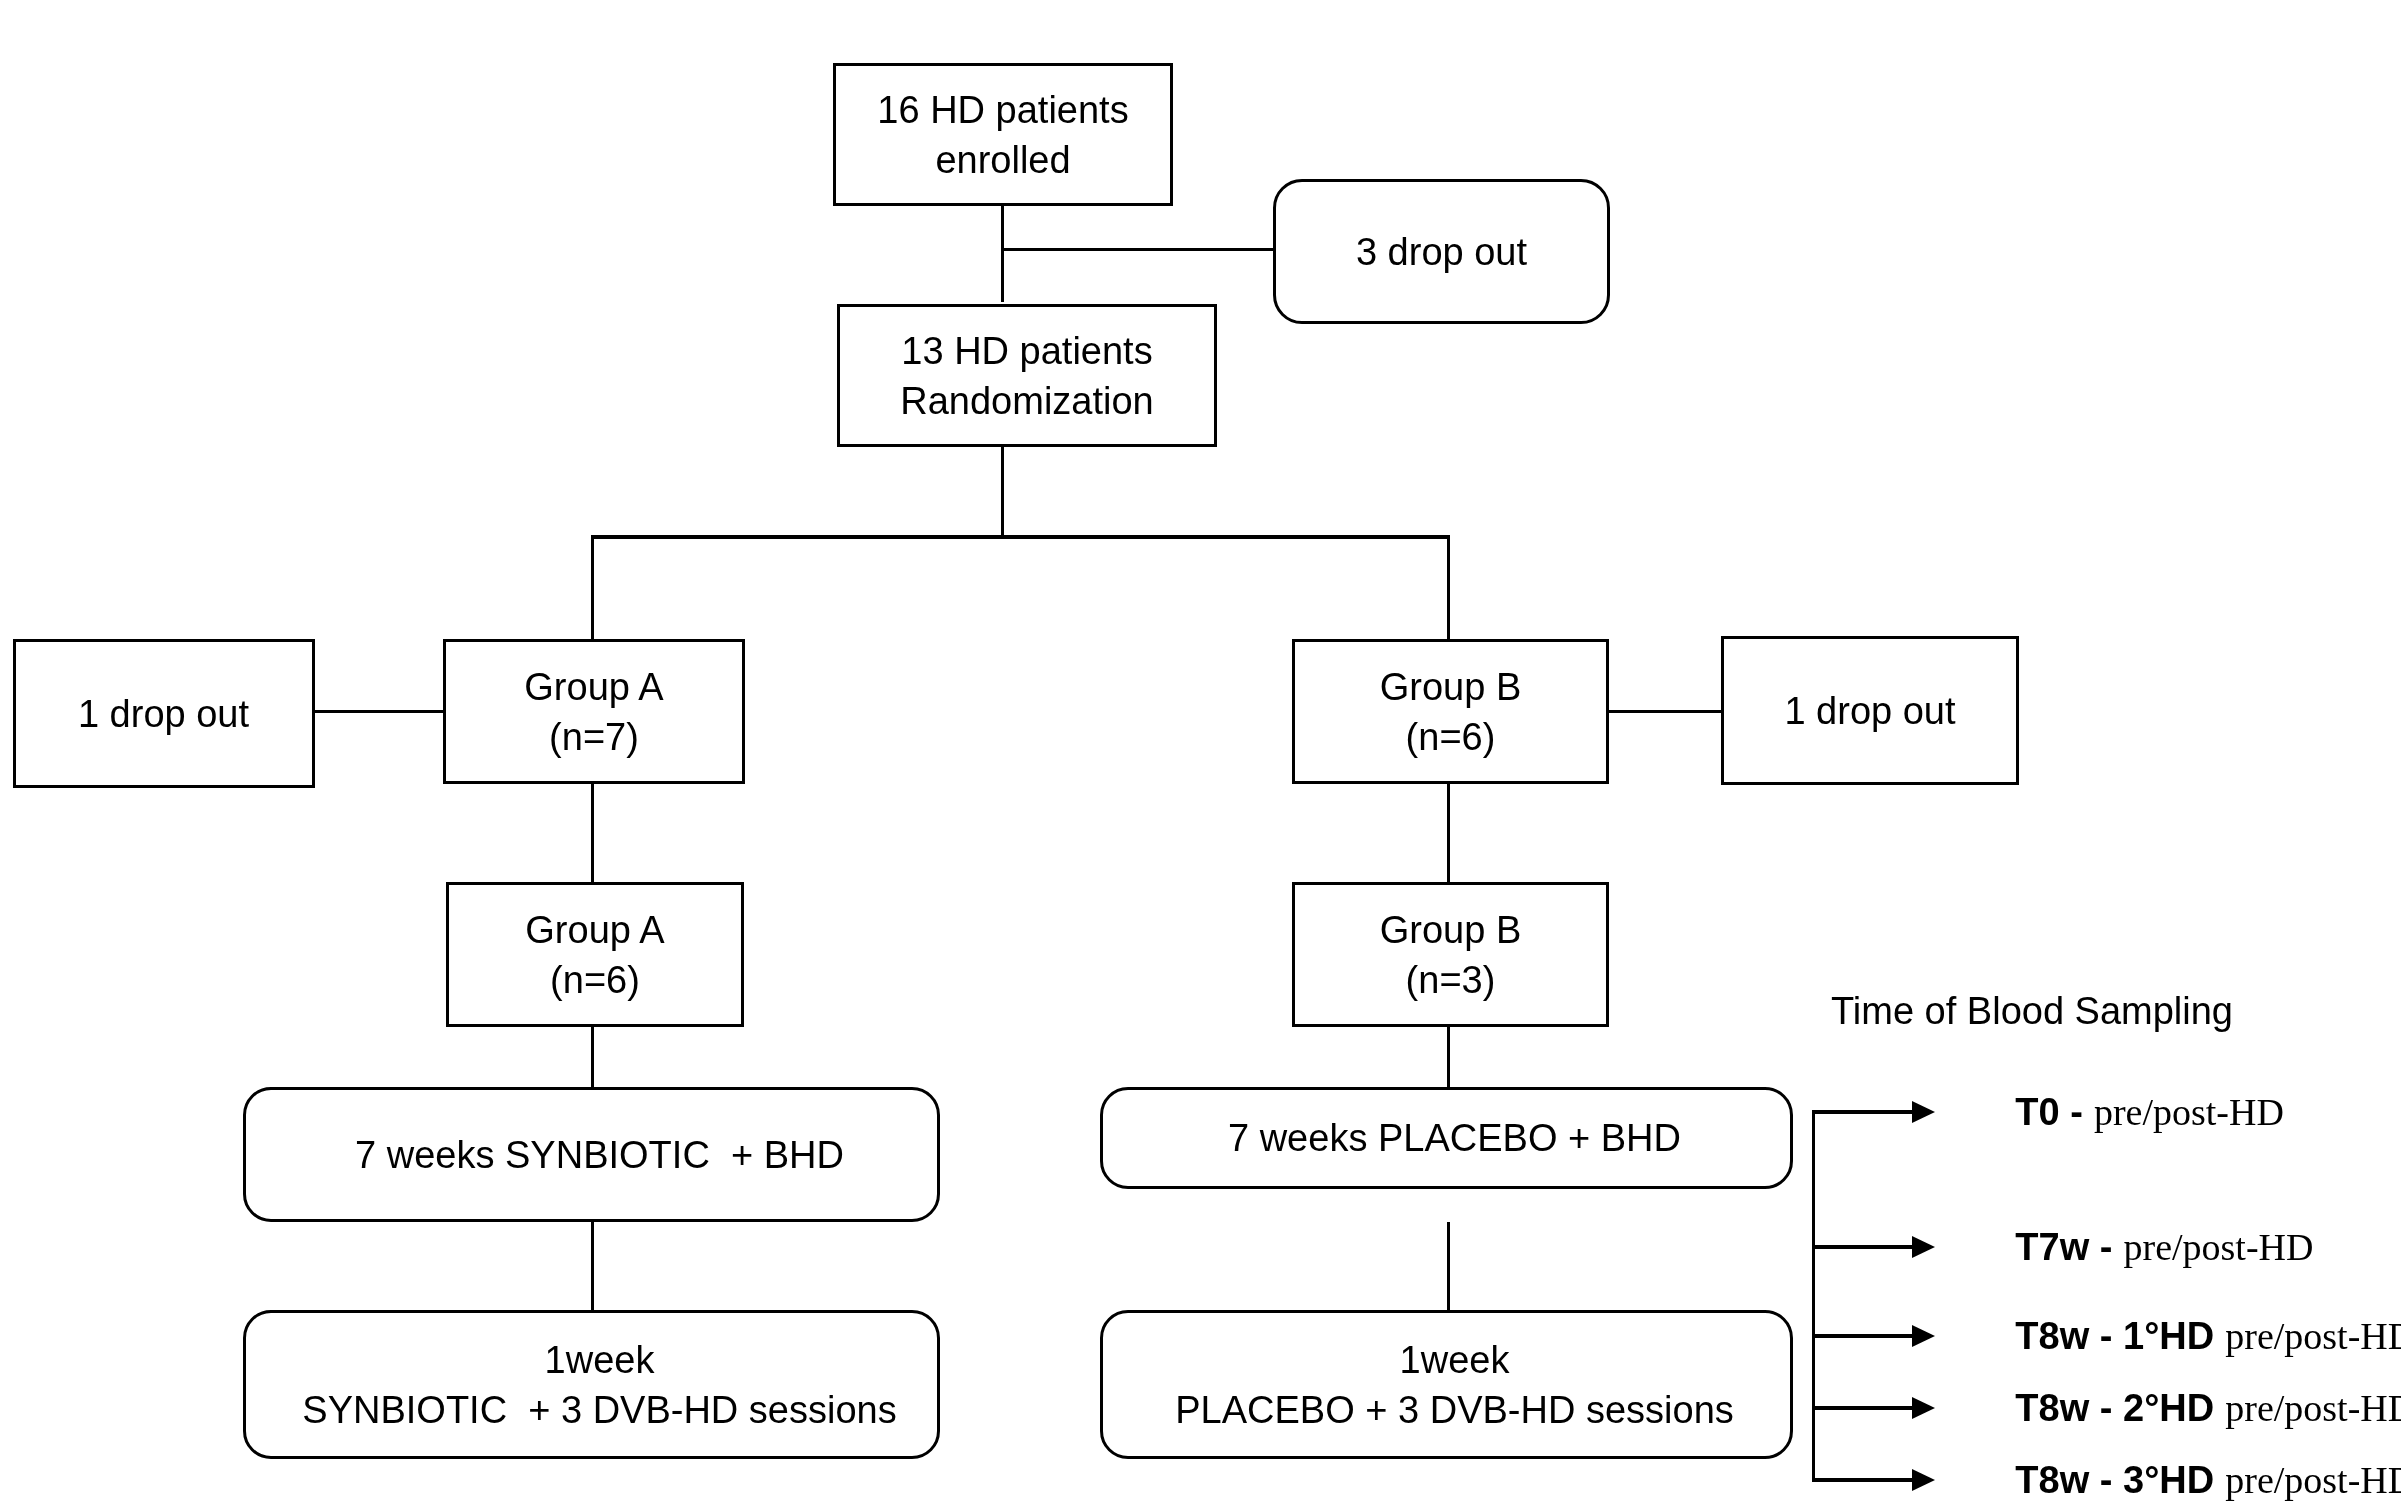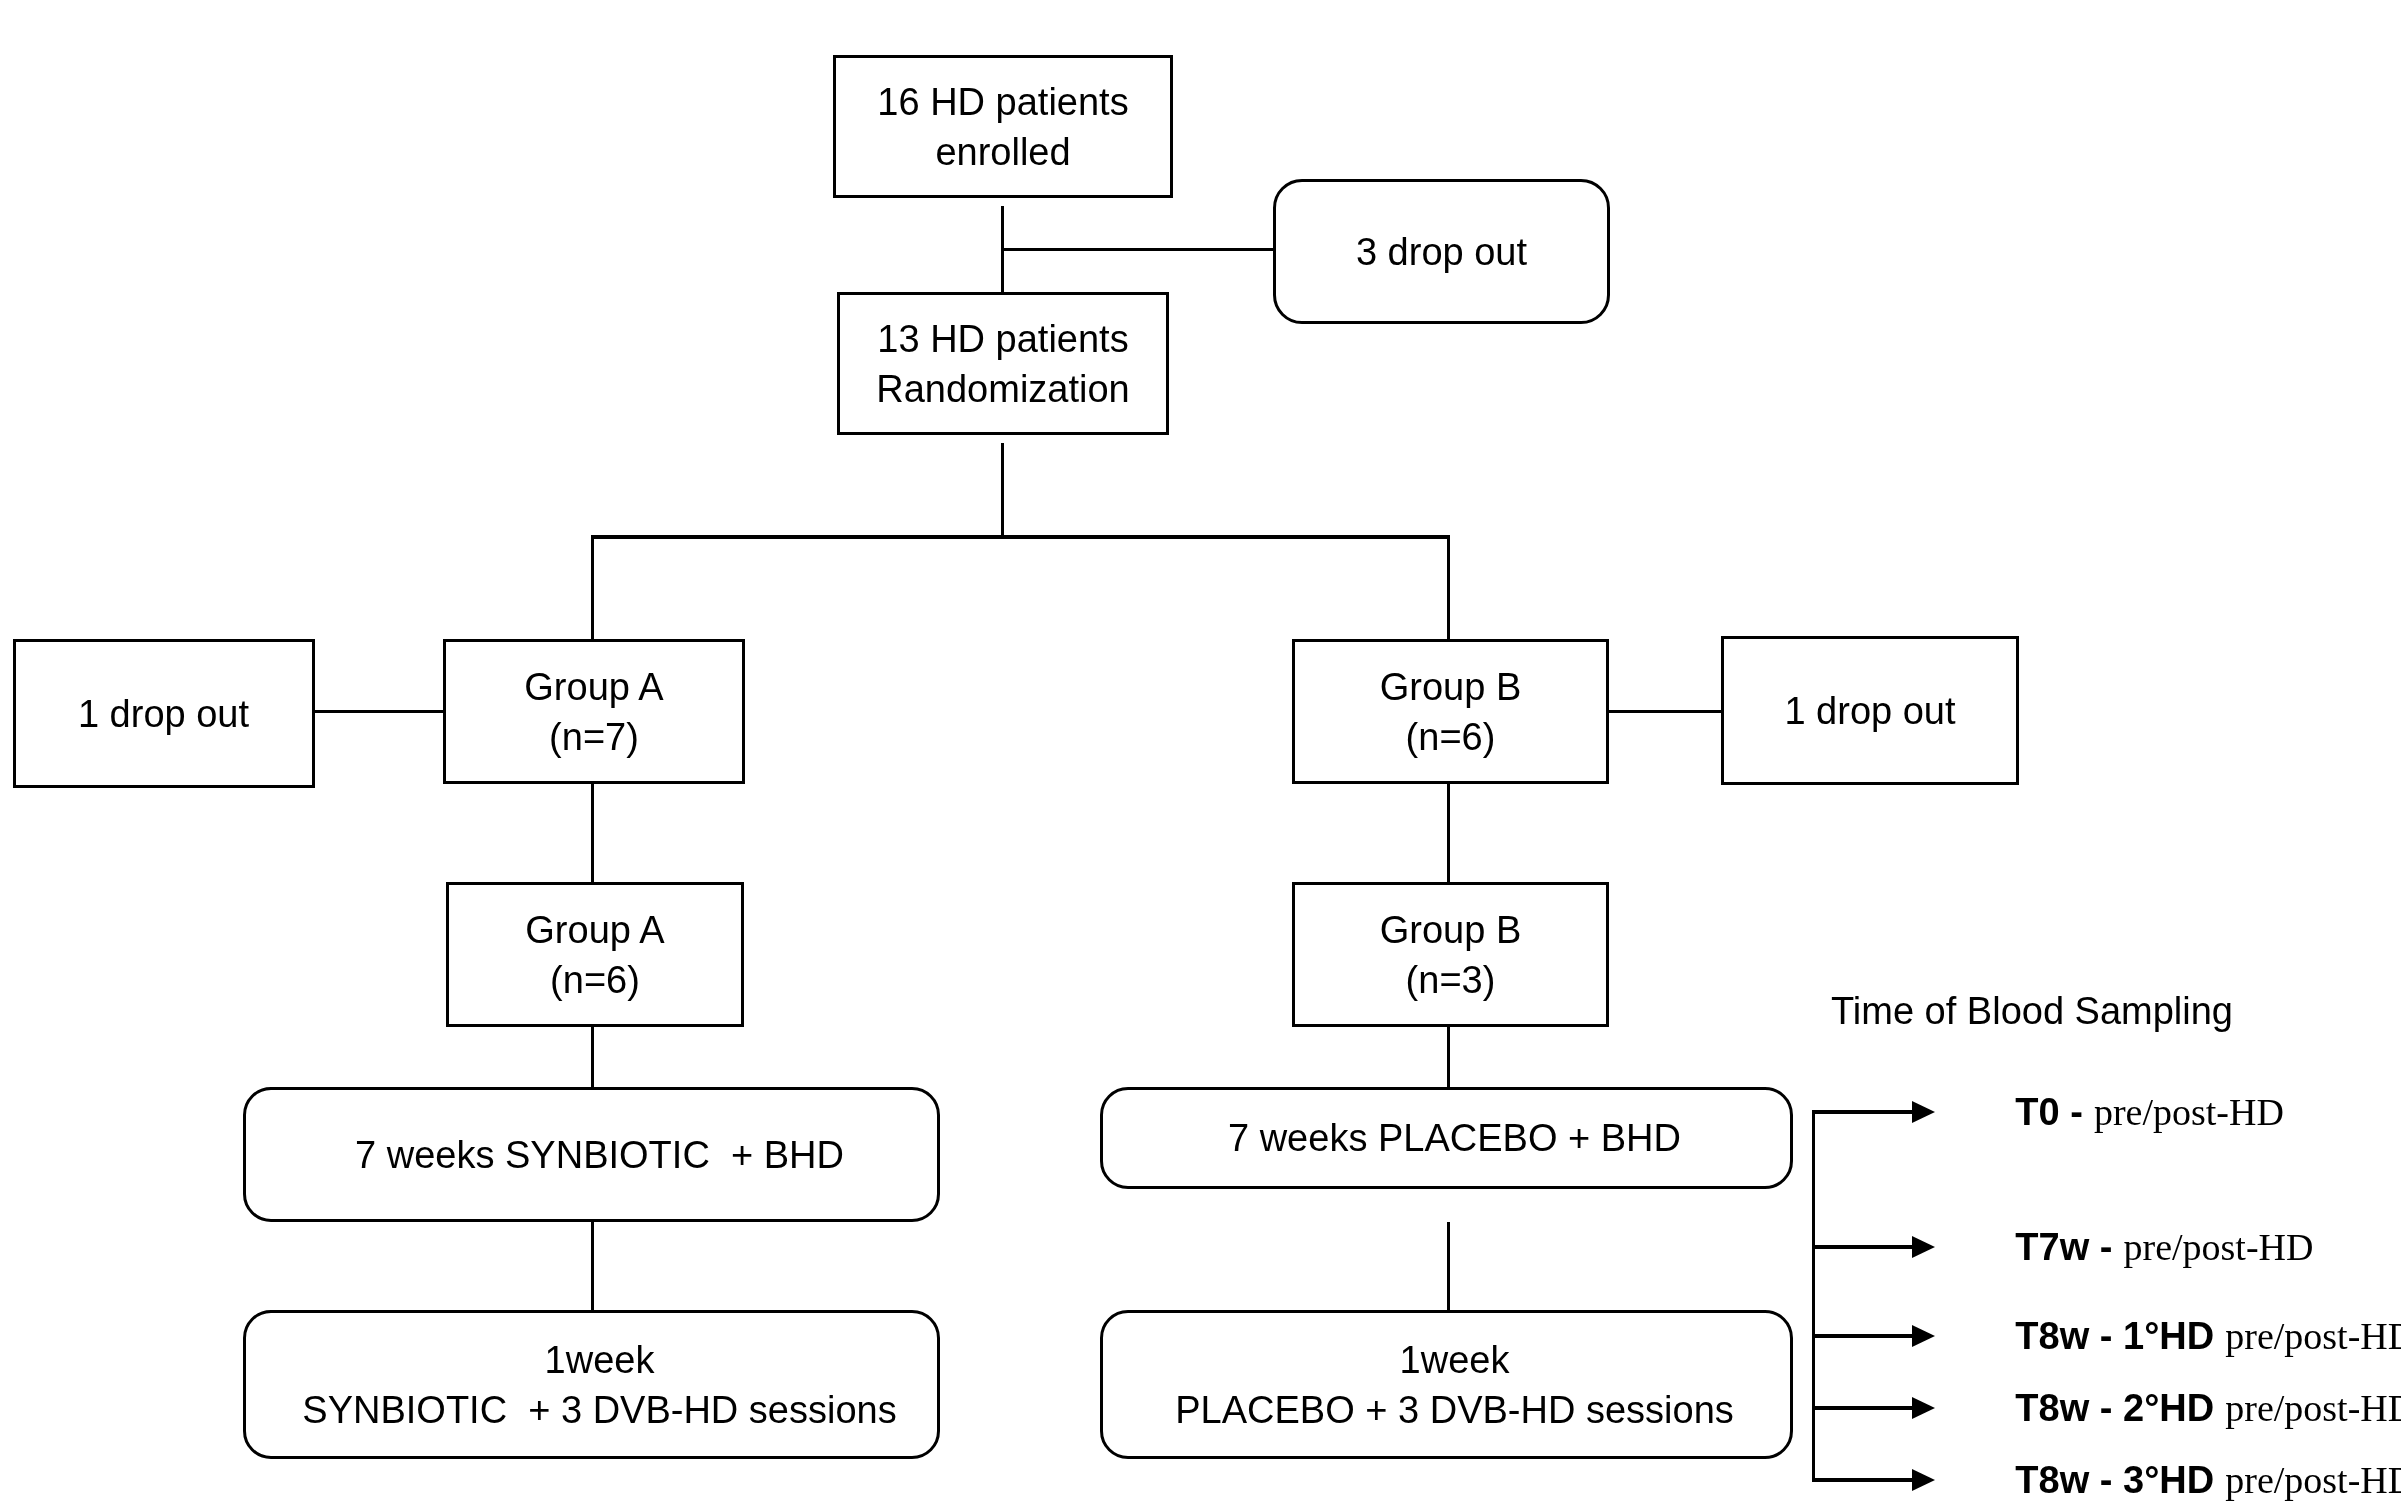--- a/index.html
+++ b/index.html
@@ -86,30 +86,30 @@
   <div class="conn" style="left:1447px; top:535px;  width:3.1px;    height:104px;"></div>
   <div class="conn" style="left:314px;  top:710px;  width:130px;  height:3.1px;"></div>
   <div class="conn" style="left:1608px; top:710px;  width:113px;  height:3.1px;"></div>
   <div class="conn" style="left:591px;  top:784px; width:3.1px;    height:98px;"></div>
   <div class="conn" style="left:1447px; top:784px; width:3.1px;    height:98px;"></div>
   <div class="conn" style="left:591px;  top:1027px; width:3.1px;    height:62px;"></div>
   <div class="conn" style="left:1447px; top:1027px; width:3.1px;    height:62px;"></div>
   <div class="conn" style="left:591px;  top:1222px; width:3.1px;    height:89px;"></div>
   <div class="conn" style="left:1447px; top:1222px; width:3.1px;    height:89px;"></div>
 
-  <div class="box" style="left:833px; top:55px;  width:340px; height:143px;">
+  <div class="box" style="left:833px; top:63px;  width:340px; height:143px;">
     <div>16 HD patients</div>
     <div>enrolled</div>
   </div>
 
   <div class="box" style="left:1273px; top:179px; width:337px; height:145px;border-radius:29px;">
     <div>3 drop out</div>
   </div>
 
-  <div class="box" style="left:837px; top:292px; width:332px; height:143px;">
+  <div class="box" style="left:837px; top:304px; width:380px; height:143px;">
     <div>13 HD patients</div>
     <div>Randomization</div>
   </div>
 
   <div class="box" style="left:443px;  top:639px; width:302px; height:145px;">
     <div>Group A</div>
     <div>(n=7)</div>
   </div>
 
   <div class="box" style="left:1292px; top:639px; width:317px; height:145px;">

